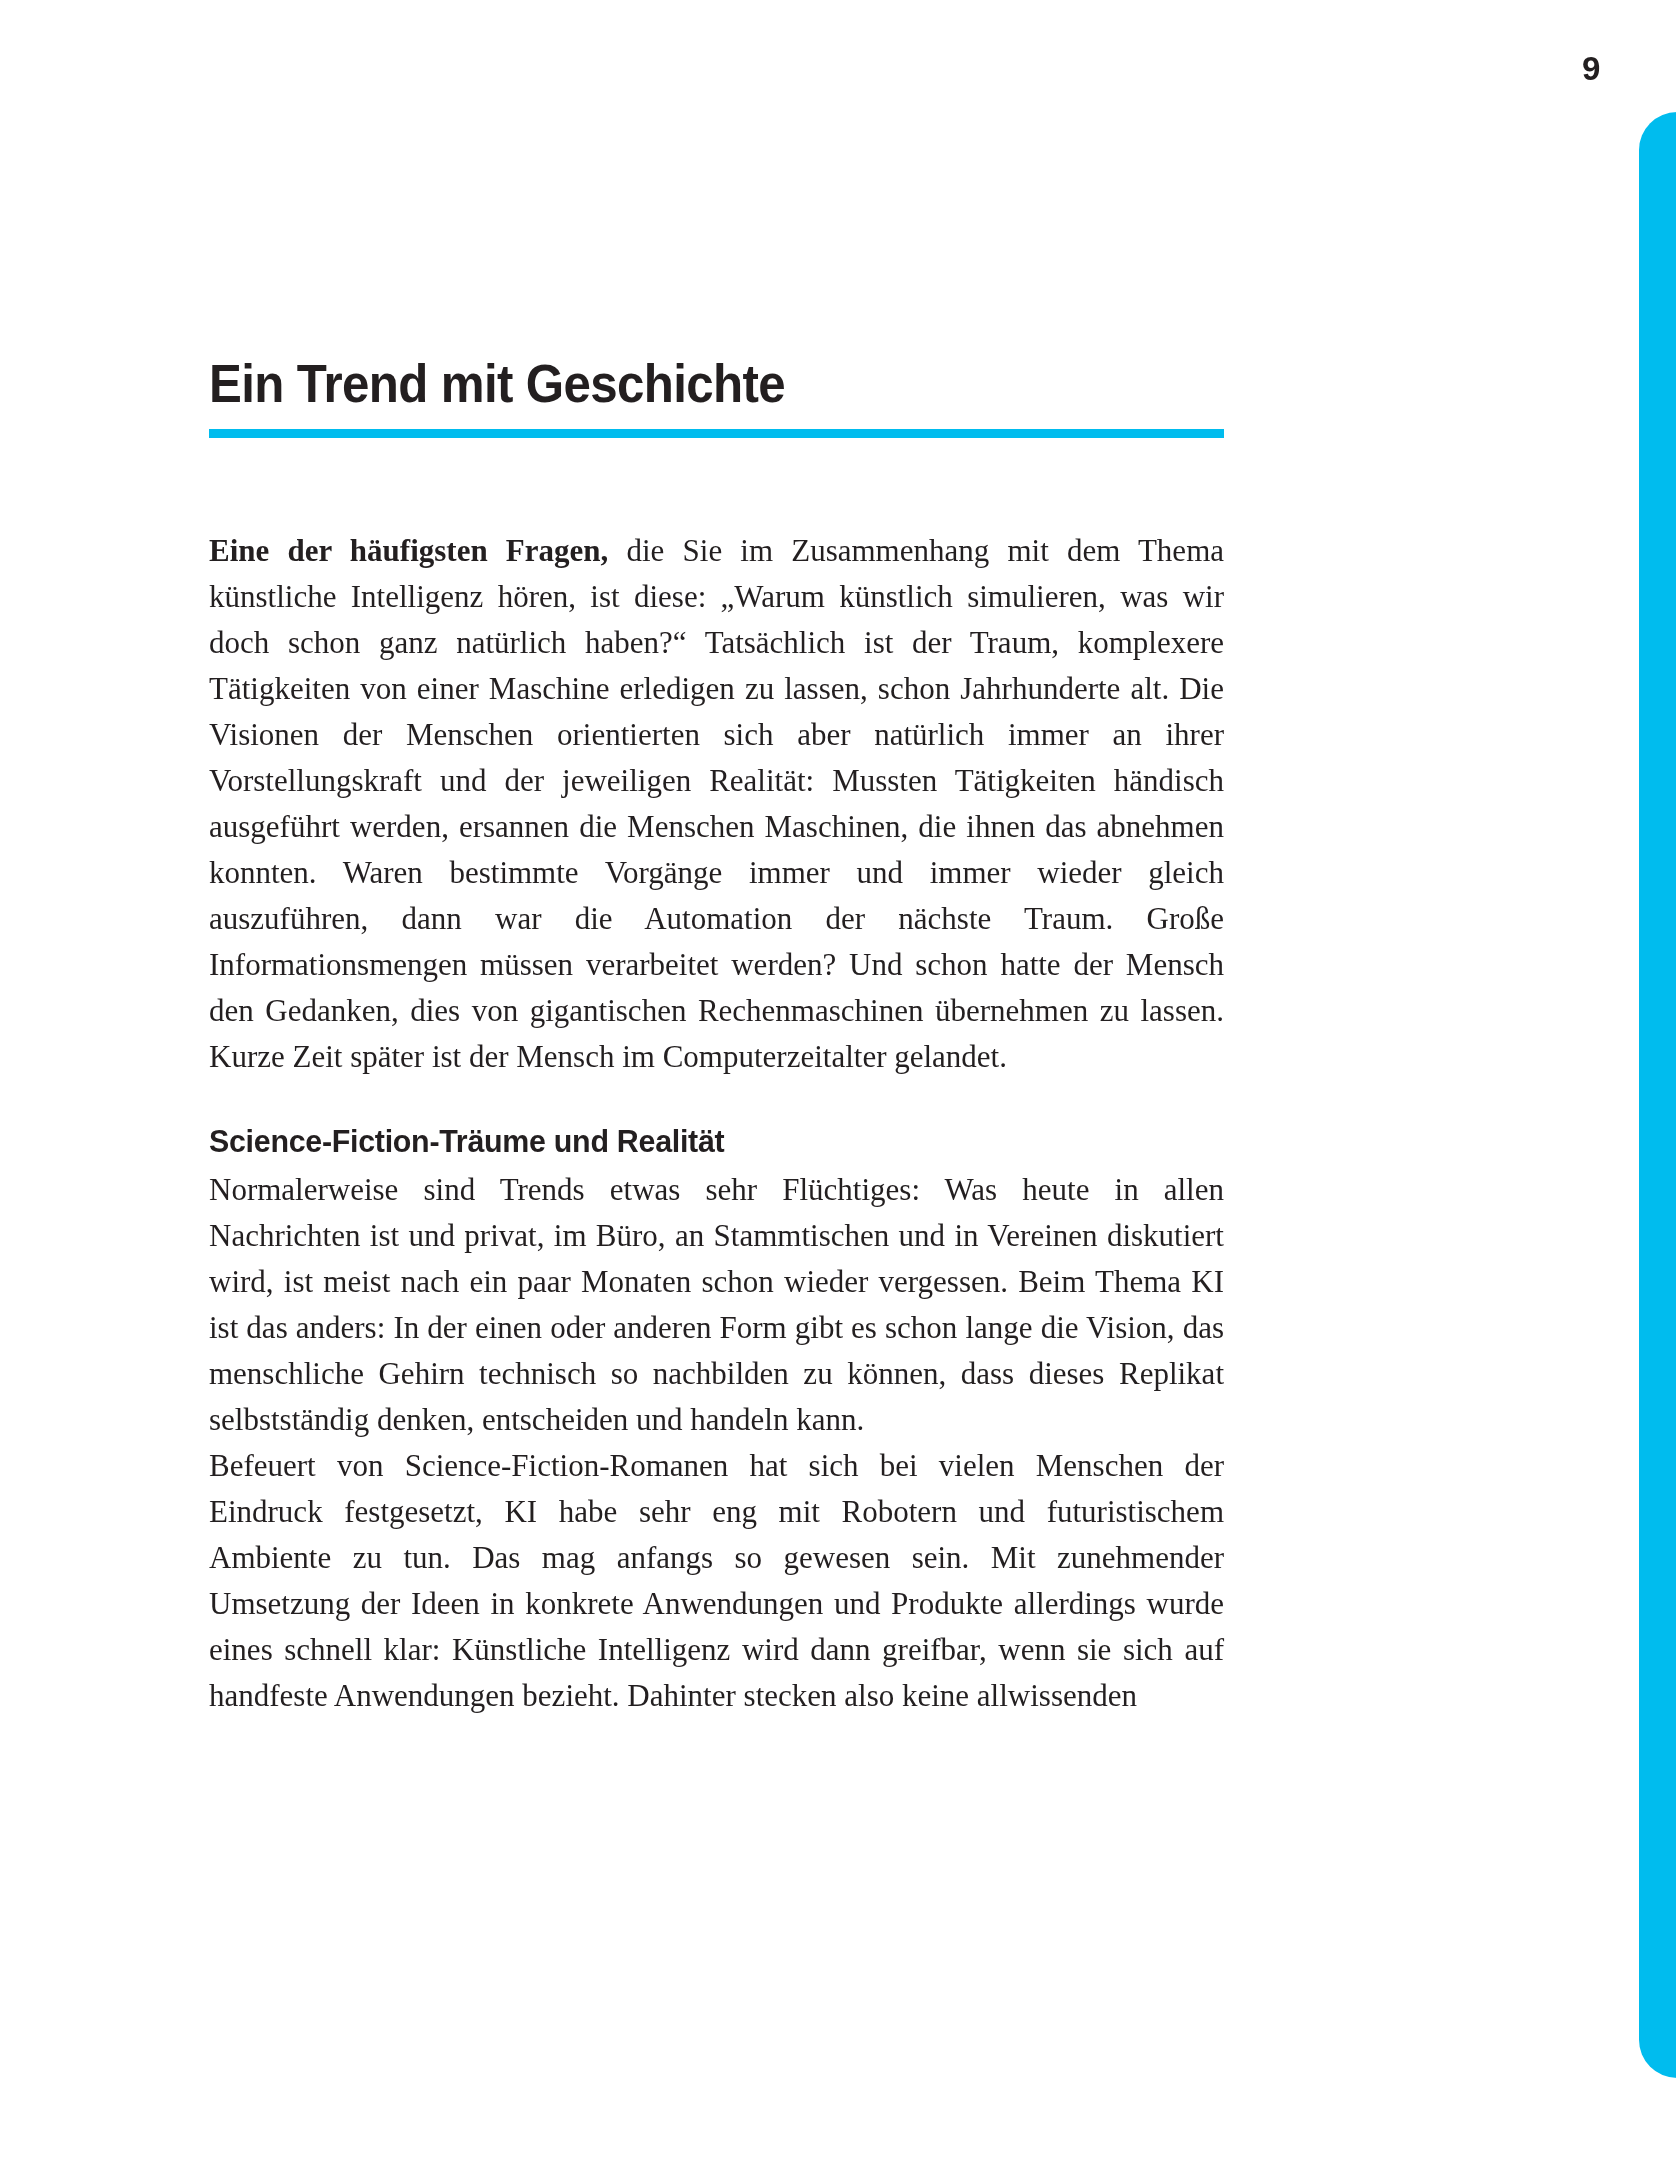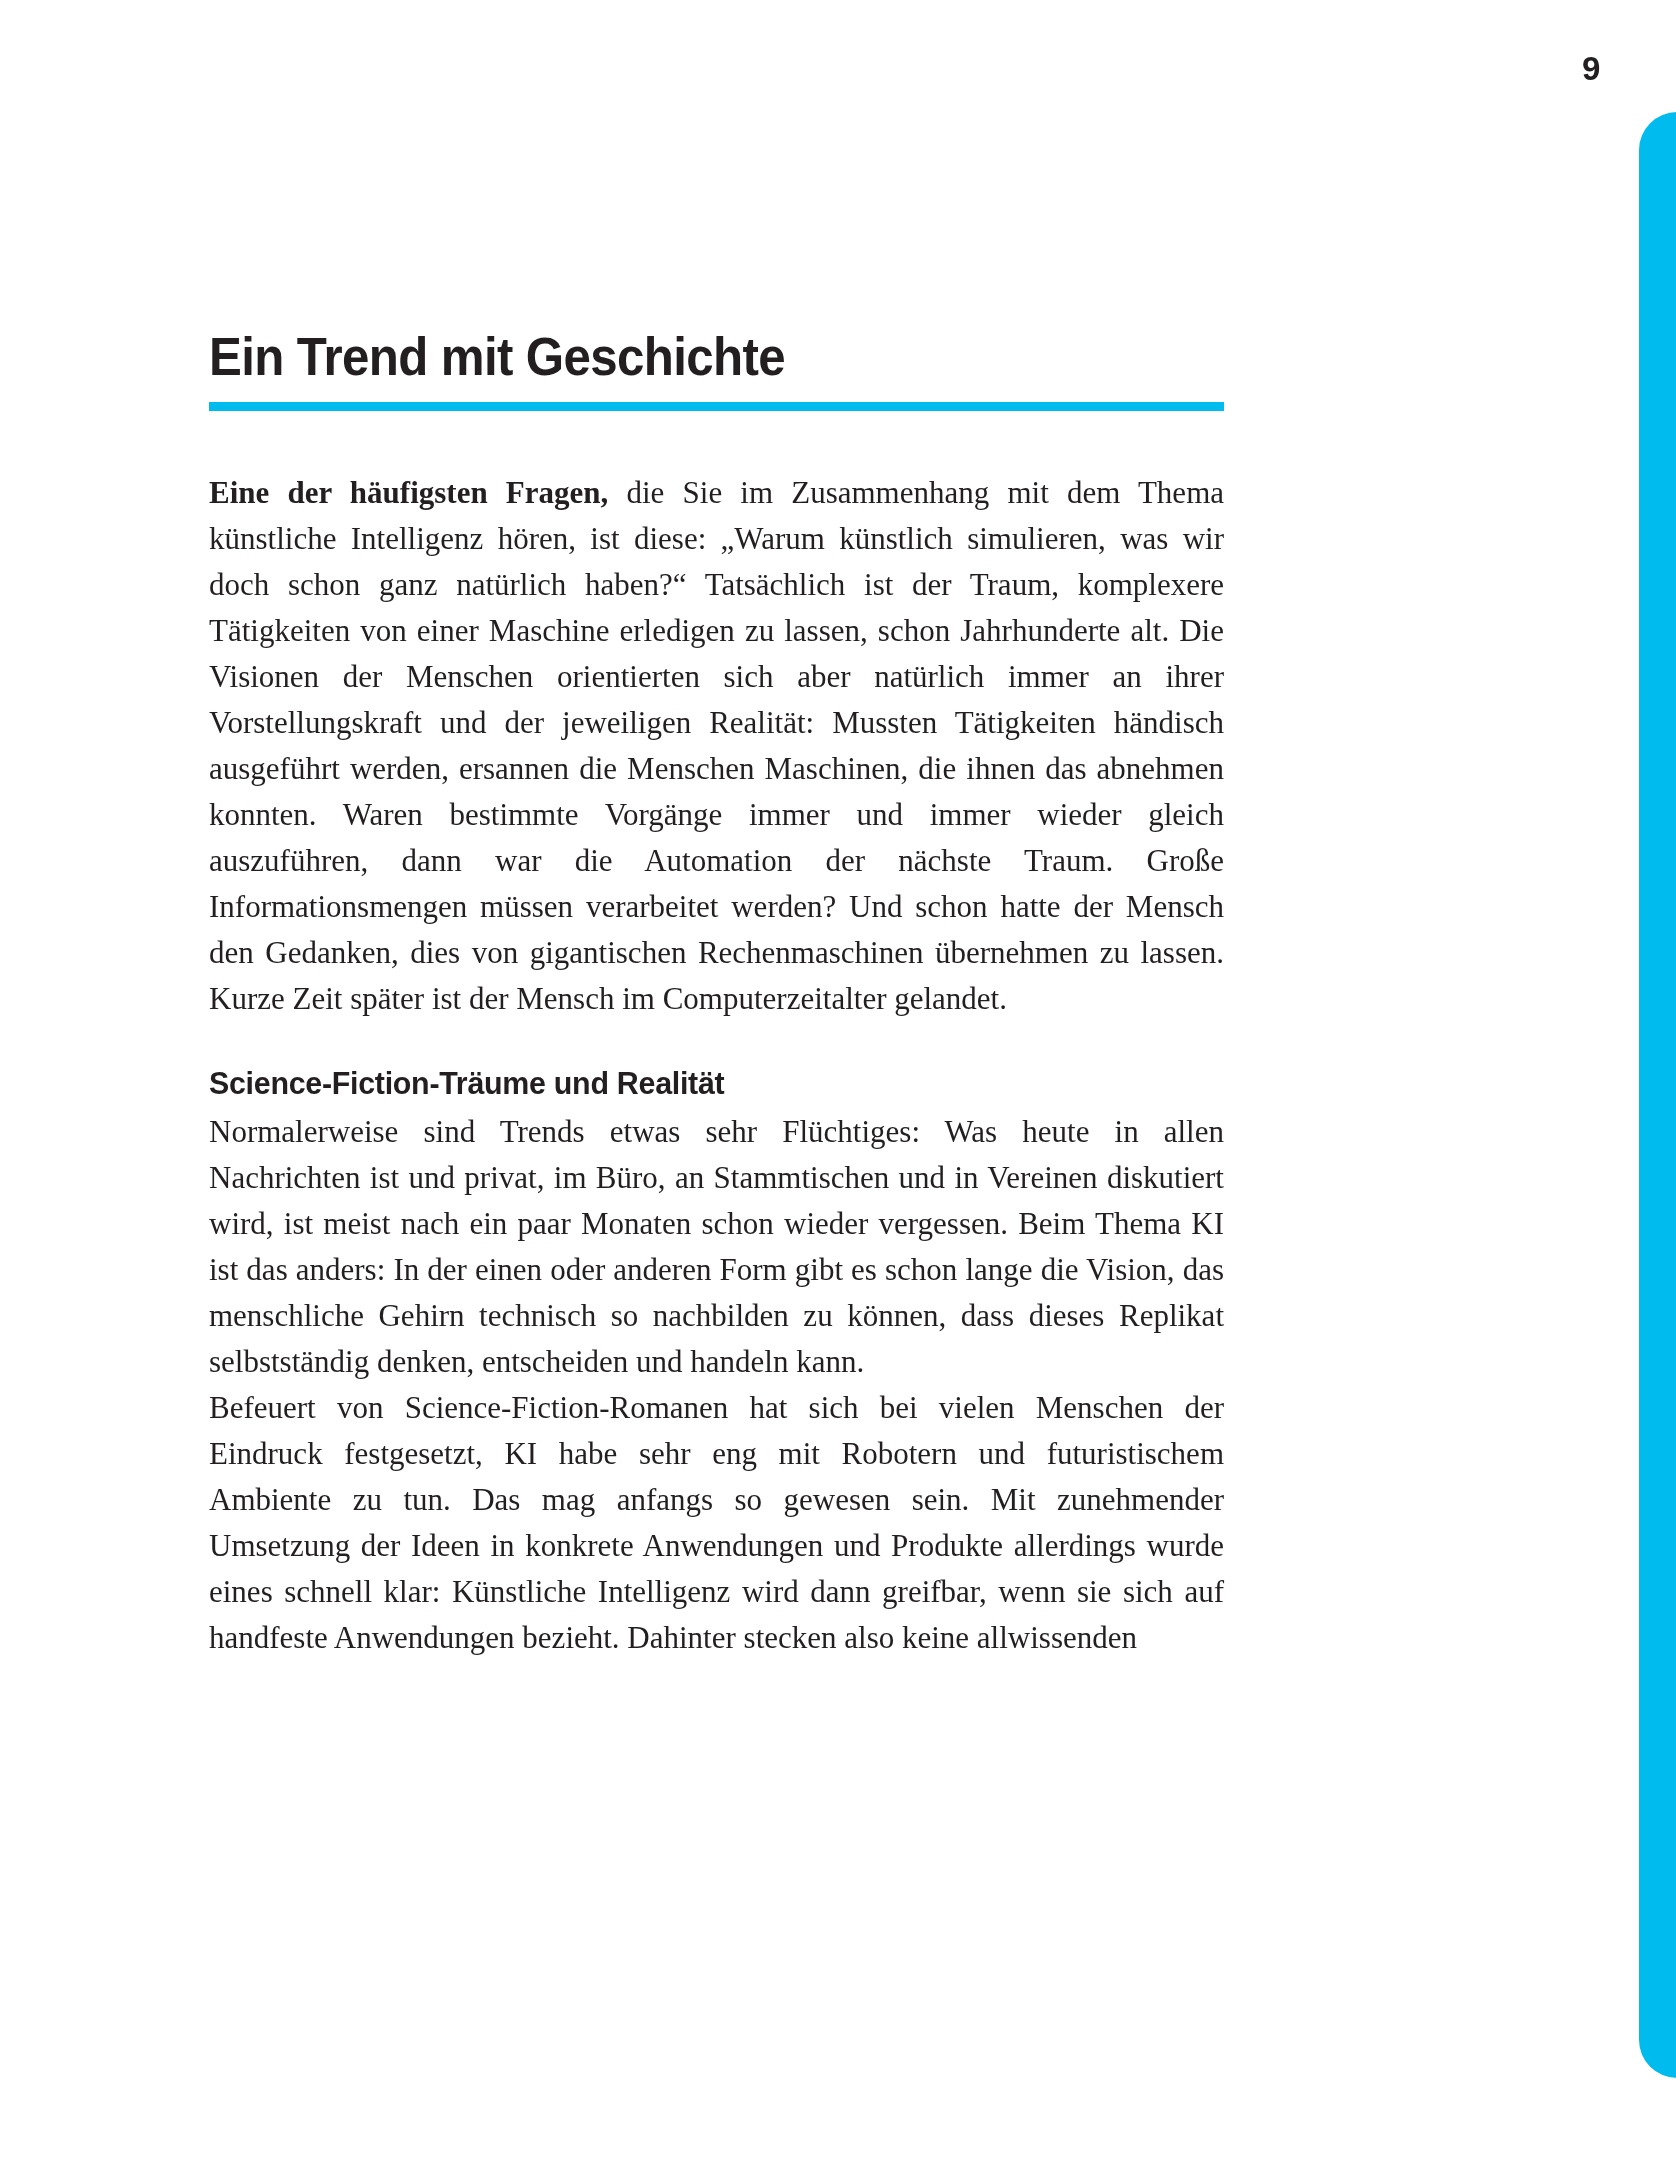--- a/index.html
+++ b/index.html
@@ -44,21 +44,21 @@
     font-weight: bold;
     font-size: 33px;
     color: #231f20;
     letter-spacing: -0.4px;
   }
 
   
   .content {
     position: absolute;
     left: 209px;
-    top: 326px;
+    top: 353px;
     width: 1015px;
   }
 
   h1.chapter-title {
     margin: 0;
     font-family: "Liberation Sans", sans-serif;
     font-weight: bold;
     font-size: 53px;
     line-height: 62px;
     color: #231f20;
@@ -69,21 +69,21 @@
   }
 
   .title-rule {
     margin-top: 13.8px;
     width: 1015px;
     height: 9.5px;
     background: #00bcee;
   }
 
   .lead-block {
-    margin-top: 59px;
+    margin-top: 90px;
   }
 
   p.body {
     margin: 0;
     font-family: "Liberation Serif", serif;
     font-size: 31px;
     line-height: 46px;
     color: #231f20;
     text-align: justify;
     text-justify: inter-word;

